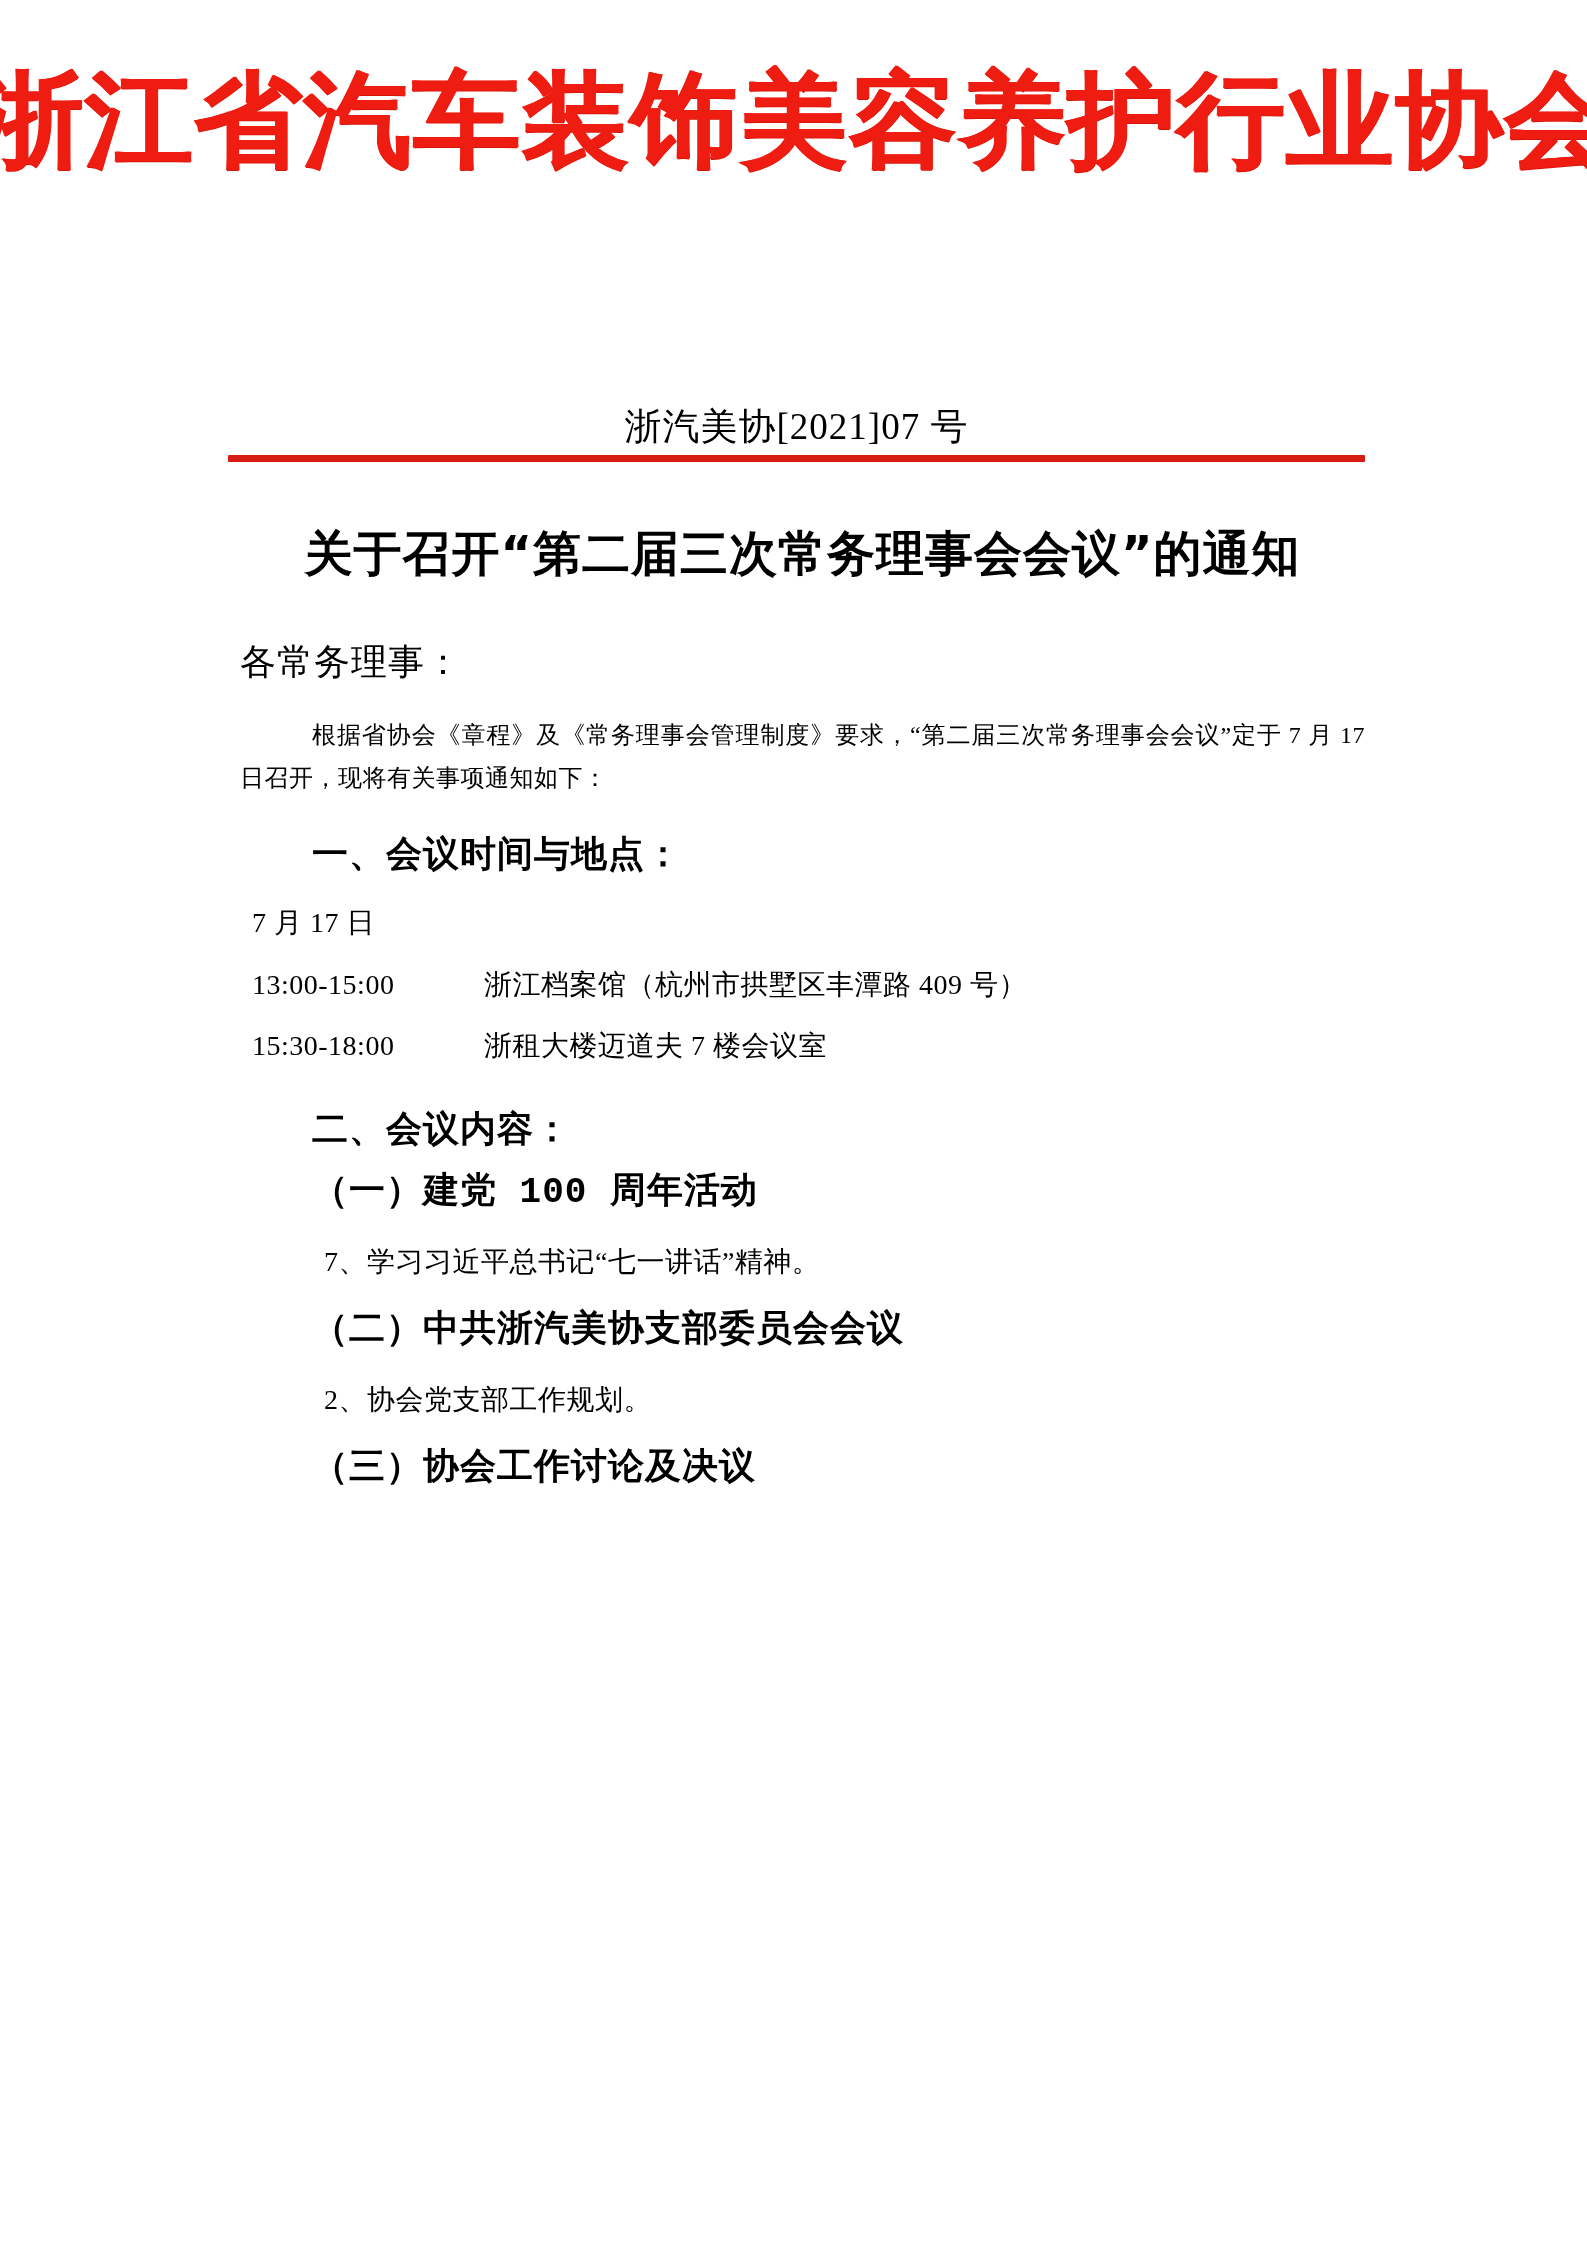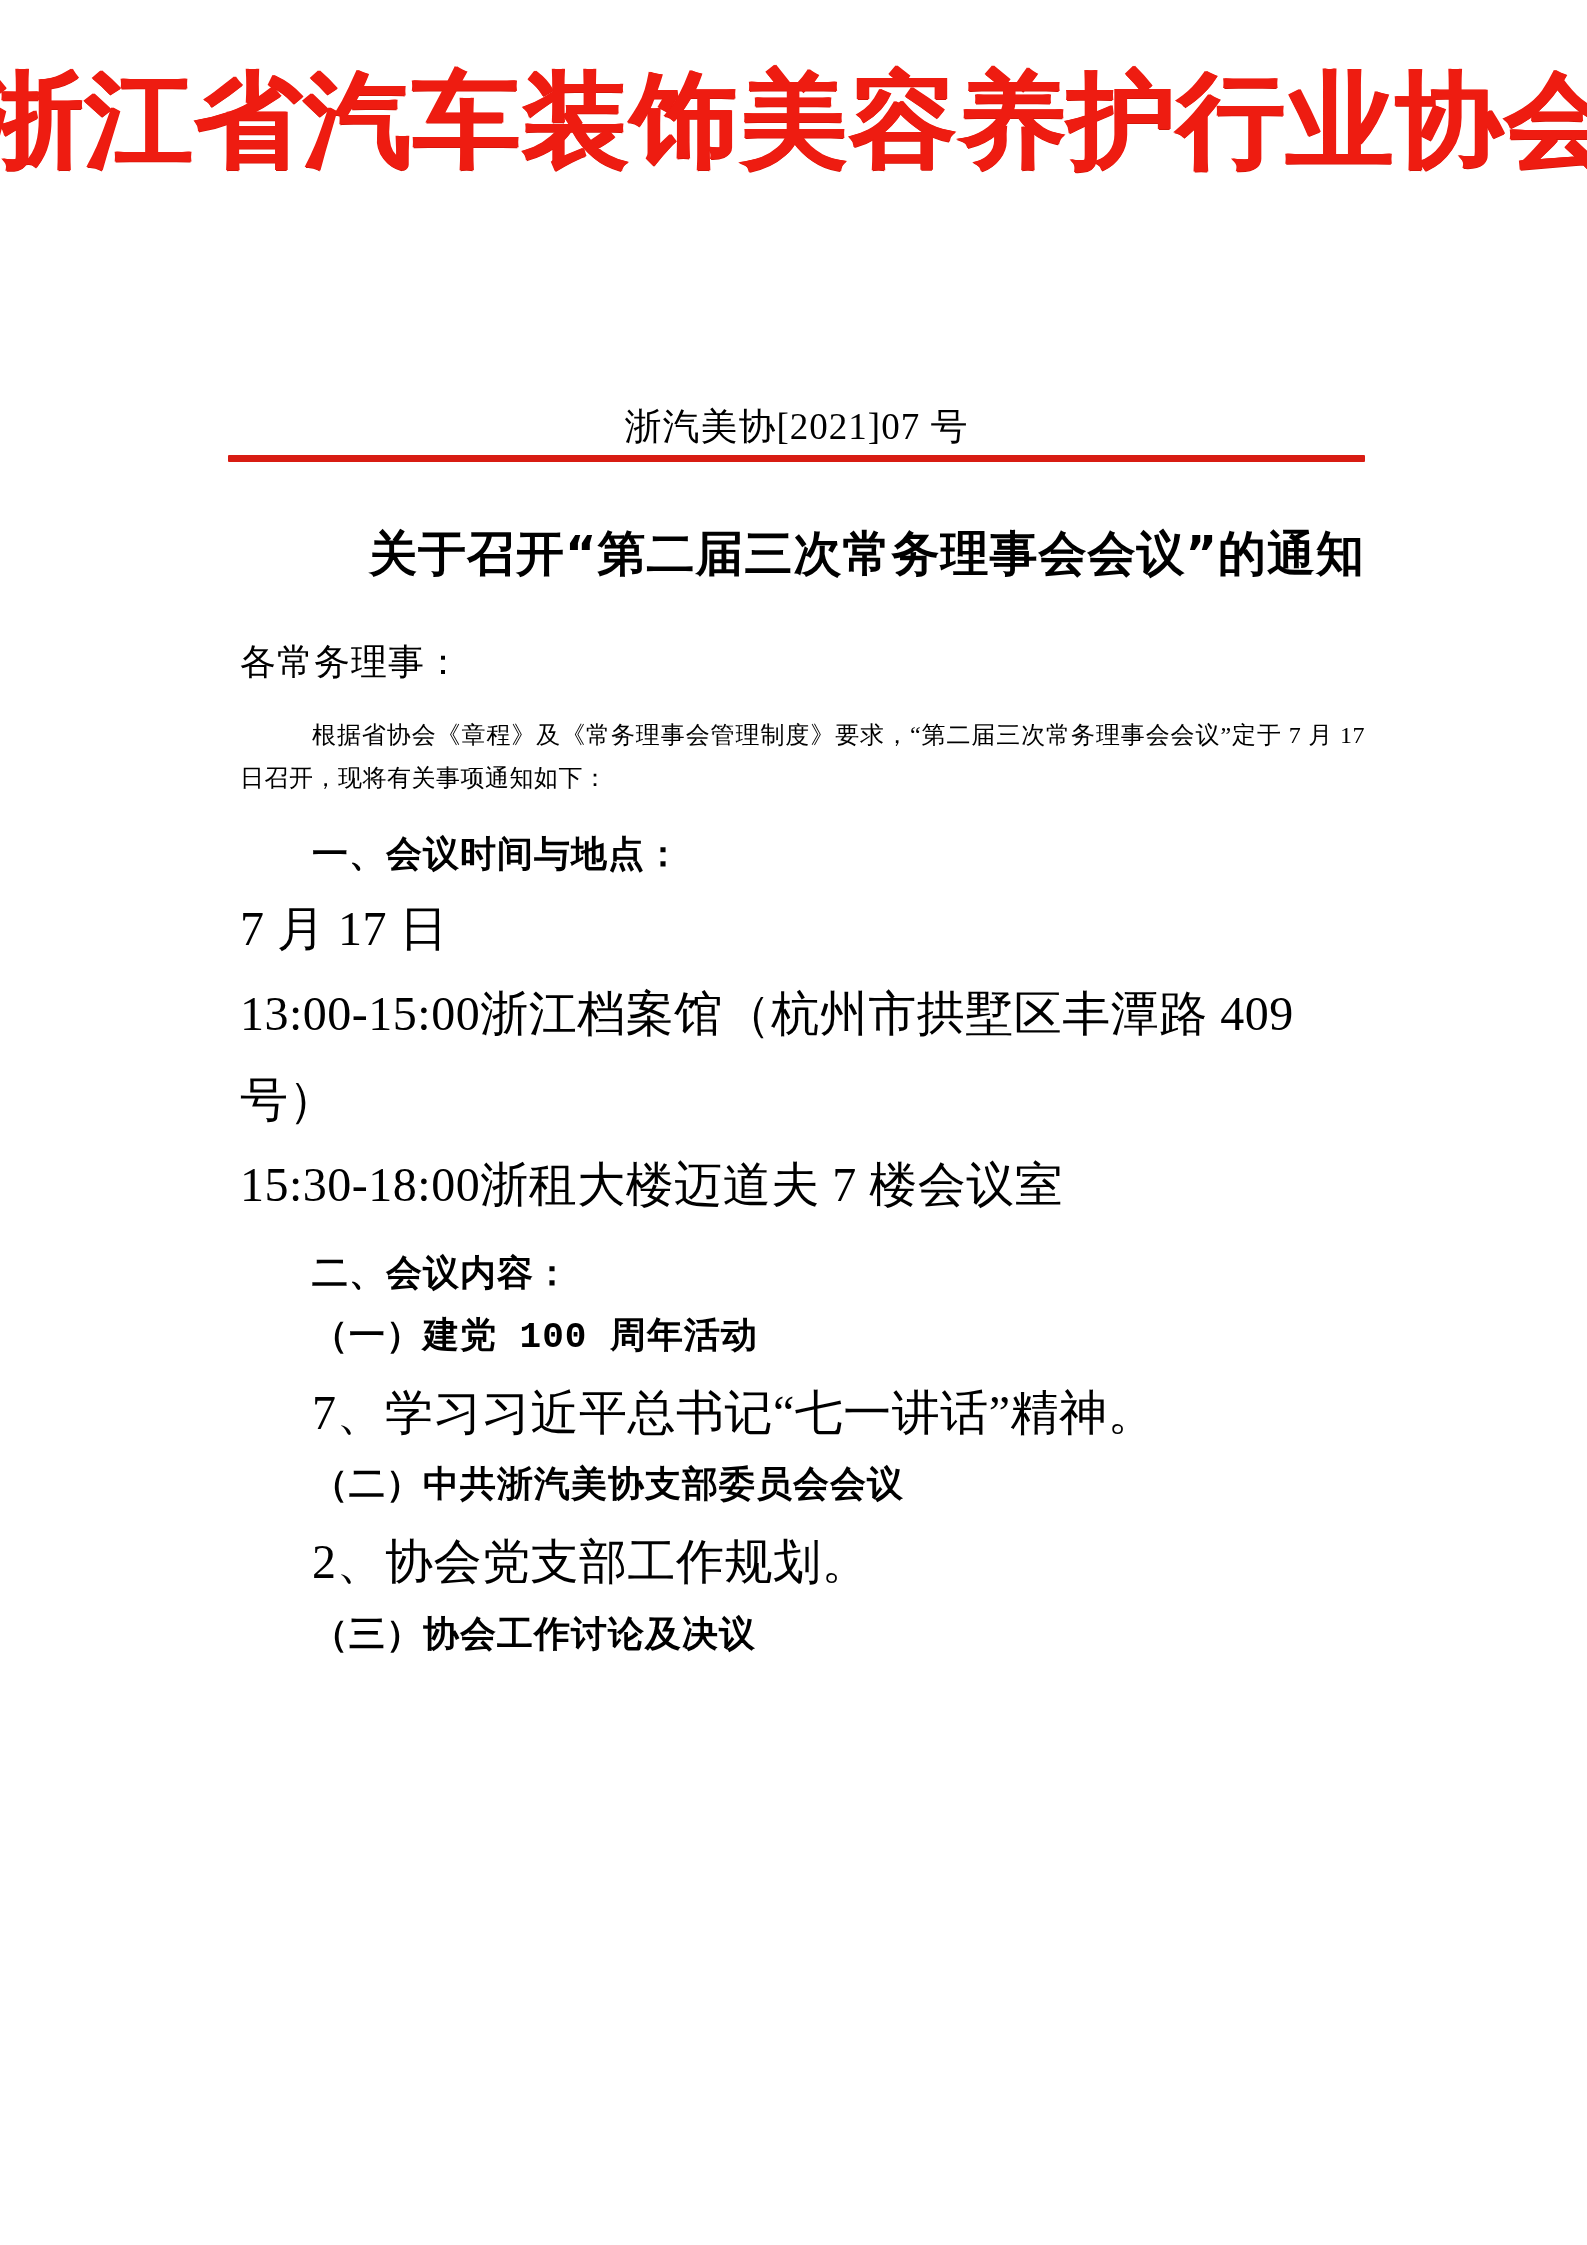--- a/index.html
+++ b/index.html
@@ -74,21 +74,21 @@
 
   
   .doc-body {
     position: absolute;
     left: 240px;
     top: 522px;
     width: 1125px;
   }
 
   .doc-title {
-    text-align: right;
+    text-align: center;
     font-family: "DejaVu Sans", "Liberation Sans", sans-serif;
     font-weight: 700;
     font-size: 48px;
     line-height: 1.32;
     letter-spacing: 1px;
     margin: 0 0 54px 0;
     white-space: nowrap;
   }
 
   .salutation {
@@ -127,24 +127,24 @@
     font-family: Liberation Mono, monospace;
     font-weight: 700;
     font-size: 36px;
     line-height: 1.78;
     letter-spacing: 1px;
     text-indent: 72px;
     margin: 0;
   }
 
   .line {
-    font-size: 48px;
+    font-size: 28px;
     line-height: 1.78;
     letter-spacing: 0.5px;
-    margin: 0;
+    margin: 12px;
   }
 
   .line.indent {
     text-indent: 72px;
   }
 
   .gap-sm { height: 14px; }
   .gap-md { height: 22px; }
 
   .schedule-time {

